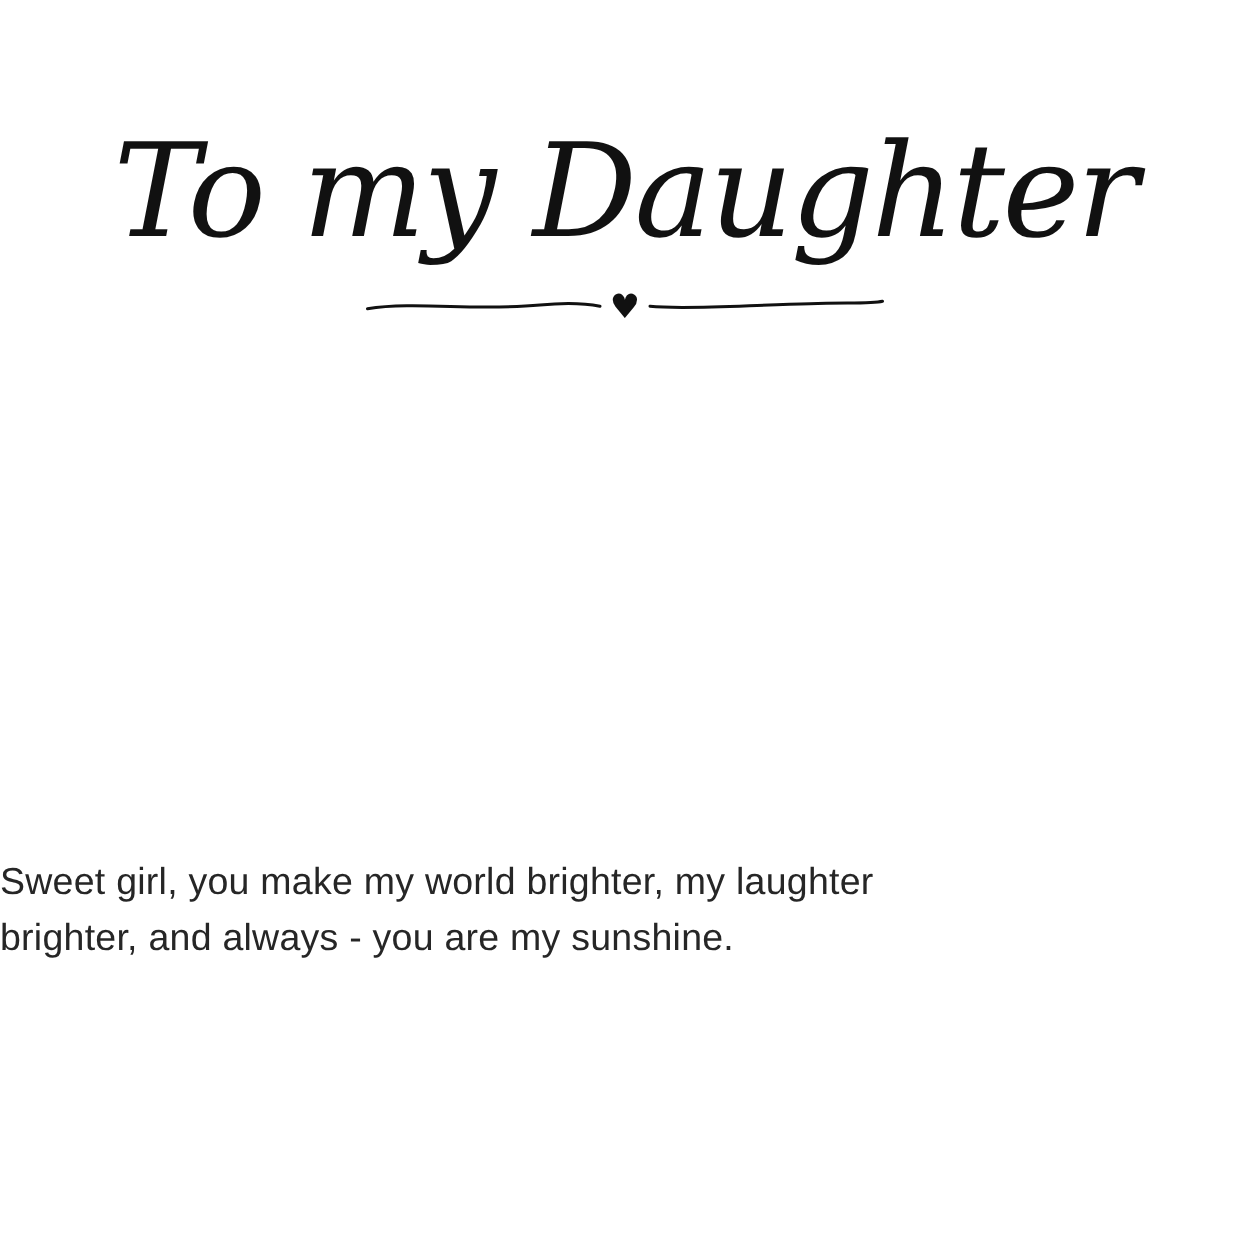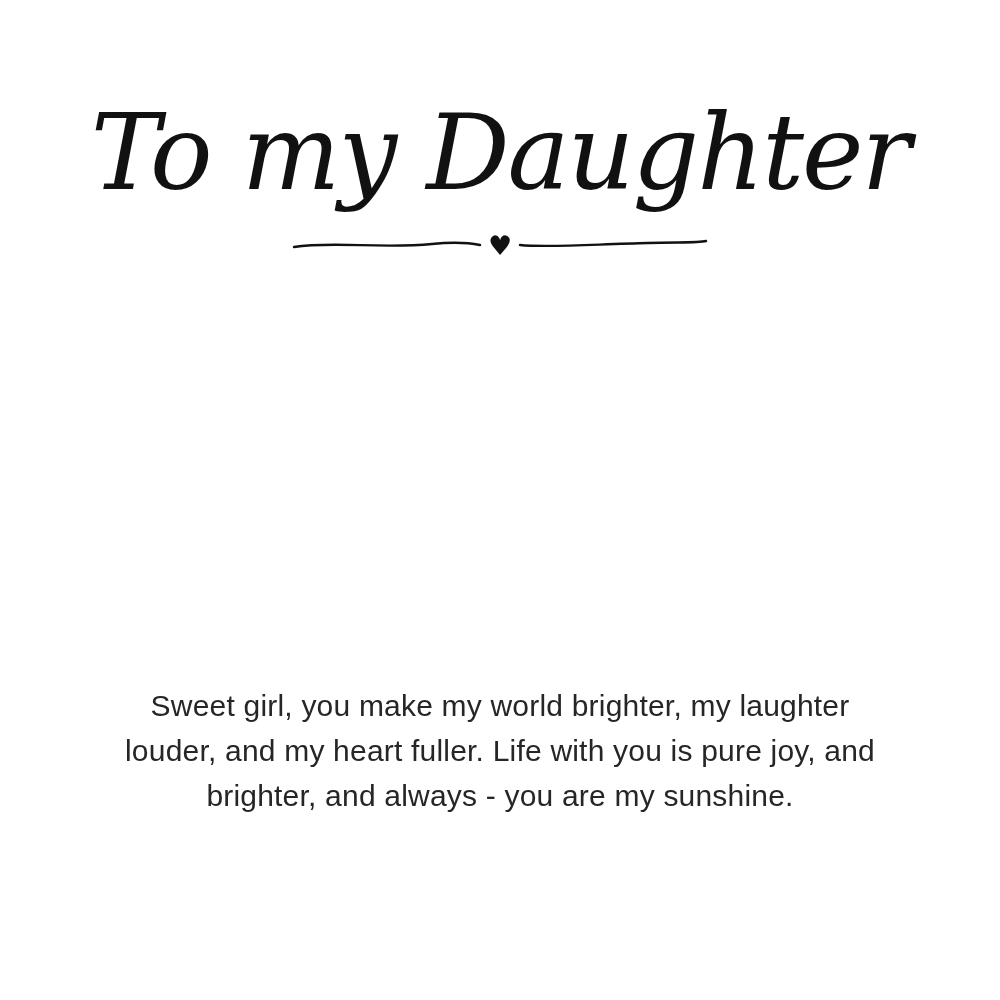--- a/index.html
+++ b/index.html
@@ -49,21 +49,21 @@
     font-size: 27px;
     line-height: 1;
     color: #111111;
     transform: translateY(1px);
   }
   .message {
     position: absolute;
     top: 683px;
     left: 0;
     width: 100%;
-    text-align: center;
+    text-align: left;
     color: #262626;
     font-size: 30px;
     line-height: 45px;
     letter-spacing: 0.2px;
     font-weight: 400;
   }
   .message .line {
     white-space: nowrap;
   }
 </style>
@@ -79,17 +79,16 @@
       <path d="M 2,15 C 40,9 90,17 140,12 C 160,10 178,11 188,13" fill="none" stroke="#111111" stroke-width="2.4" stroke-linecap="round"></path>
     </svg>
     <span class="heart">♥</span>
     <svg width="190" height="24" viewBox="0 0 190 24">
       <path d="M 2,13 C 30,16 80,12 130,11 C 160,10 180,11 188,9" fill="none" stroke="#111111" stroke-width="2.4" stroke-linecap="round"></path>
     </svg>
   </div>
 
   <div class="message">
     <div class="line">Sweet girl, you make my world brighter, my laughter</div>
-    <div class="line">louder, and my heart fuller. Life with you is pure joy, and</div>
     <div class="line">brighter, and always - you are my sunshine.</div>
   </div>
 
 </div>
 
 </body></html>

